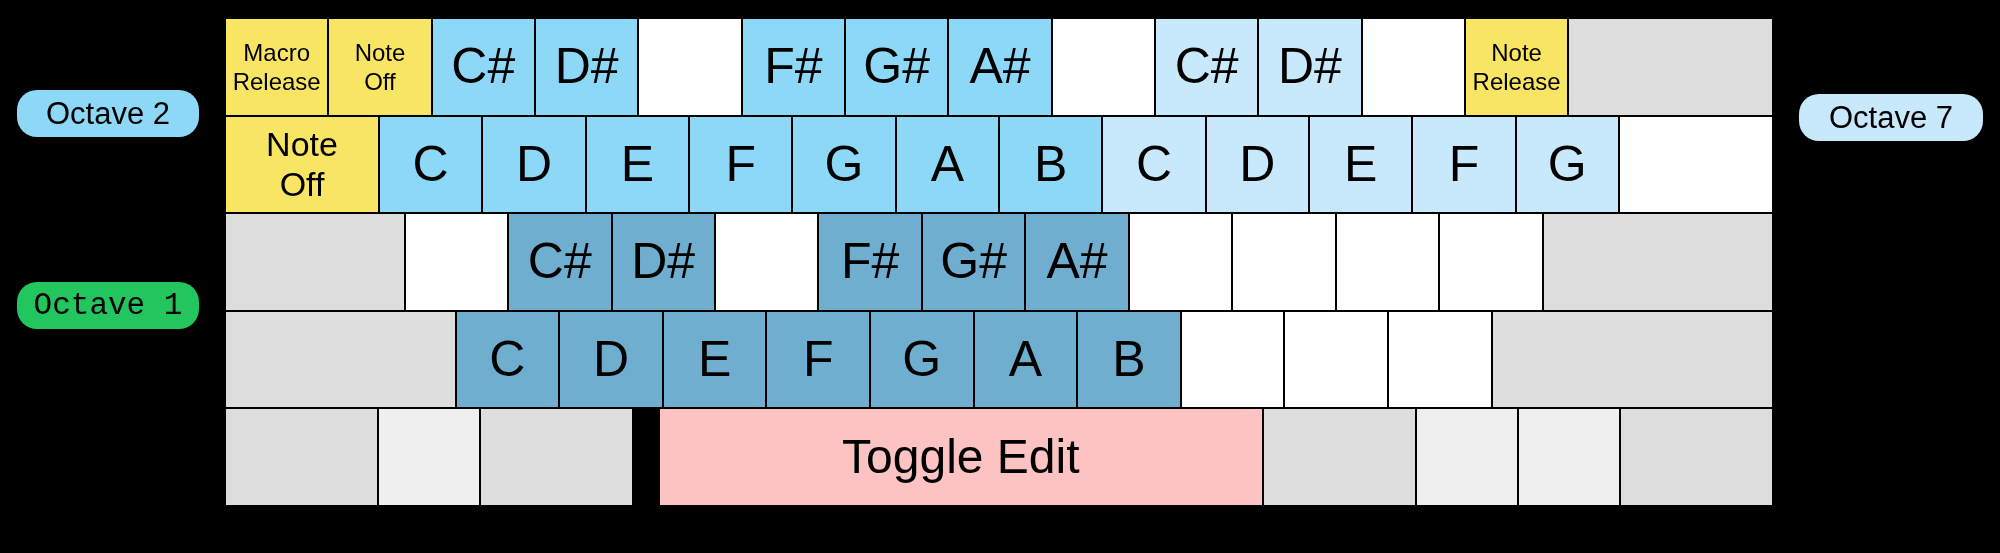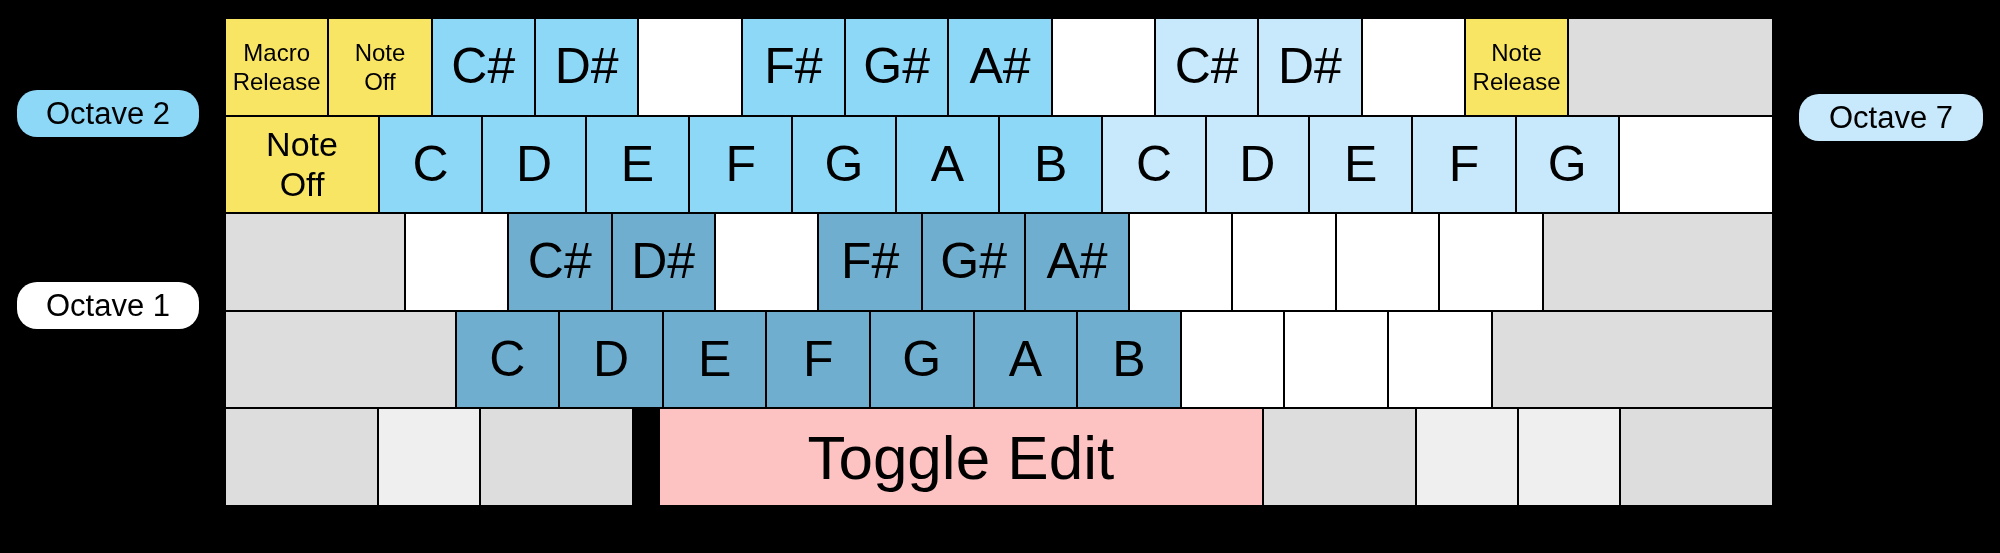--- a/index.html
+++ b/index.html
@@ -20,21 +20,21 @@
     border: 1.6px solid #000;
     box-sizing: border-box;
     display: flex; align-items: center; justify-content: center;
     text-align: center; white-space: pre-line;
     color: #000;
     line-height: 1.18;
   }
   .fs-lg  { font-size: 50px; }
   .fs-md  { font-size: 34px; }
   .fs-sm  { font-size: 24px; line-height: 1.22; }
-  .fs-xl  { font-size: 62px; margin-left: 26px; }
+  .fs-xl  { font-size: 48px; margin-left: 26px; }
   .pill {
     position: absolute; height: 47px;
     border-radius: 20px;
     display: flex; align-items: center; justify-content: center;
     font-size: 31px; color: #000;
   }
   #octave2-pill { left: 17px;   top: 90px;  width: 182px; }
   #octave1-pill { left: 17px;   top: 282px; width: 182px; }
   #octave3-pill { left: 1799px; top: 94px;  width: 184px; }
 </style>
@@ -113,14 +113,14 @@
       <div class="key" style="flex-grow: 1.5; background: rgb(221, 221, 221); border-color: rgb(0, 0, 0);"></div>
       <div class="key fs-xl" style="flex-grow: 6; background: rgb(252, 195, 194); border-color: rgb(0, 0, 0);">Toggle Edit</div>
       <div class="key" style="flex-grow: 1.5; background: rgb(221, 221, 221); border-color: rgb(0, 0, 0);"></div>
       <div class="key" style="flex-grow: 1; background: rgb(239, 239, 239); border-color: rgb(0, 0, 0);"></div>
       <div class="key" style="flex-grow: 1; background: rgb(239, 239, 239); border-color: rgb(0, 0, 0);"></div>
       <div class="key" style="flex-grow: 1.5; background: rgb(221, 221, 221); border-color: rgb(0, 0, 0);"></div>
     </div>
   </div>
 
 <div id="octave2-pill" class="pill" style="background: rgb(141, 215, 247);">Octave 2</div>
-<div id="octave1-pill" class="pill" style="background: #ffffff;">Octave 1</div>
+<div id="octave1-pill" class="pill" style="background: #22c55e; font-family: Liberation Mono, monospace;">Octave 1</div>
 <div id="octave3-pill" class="pill" style="background: rgb(199, 233, 251);">Octave 7</div>
 
 </body></html>

